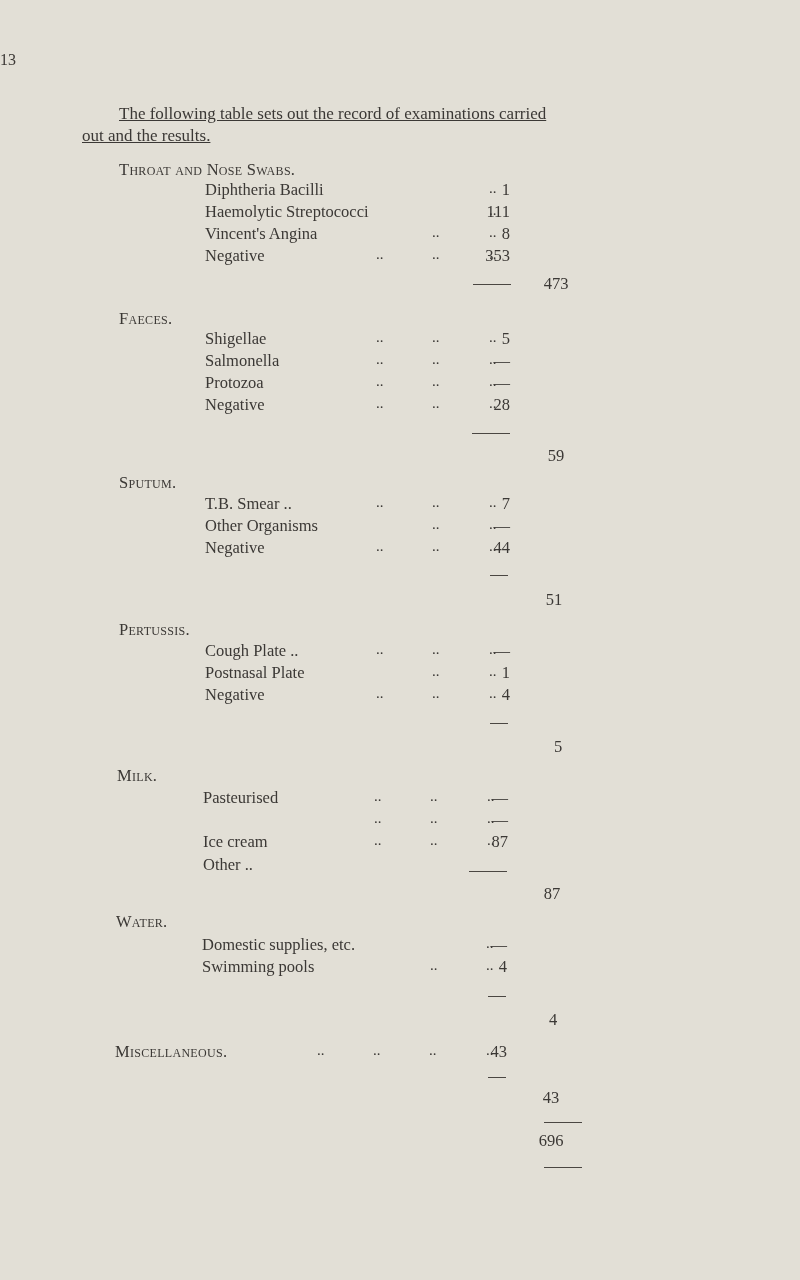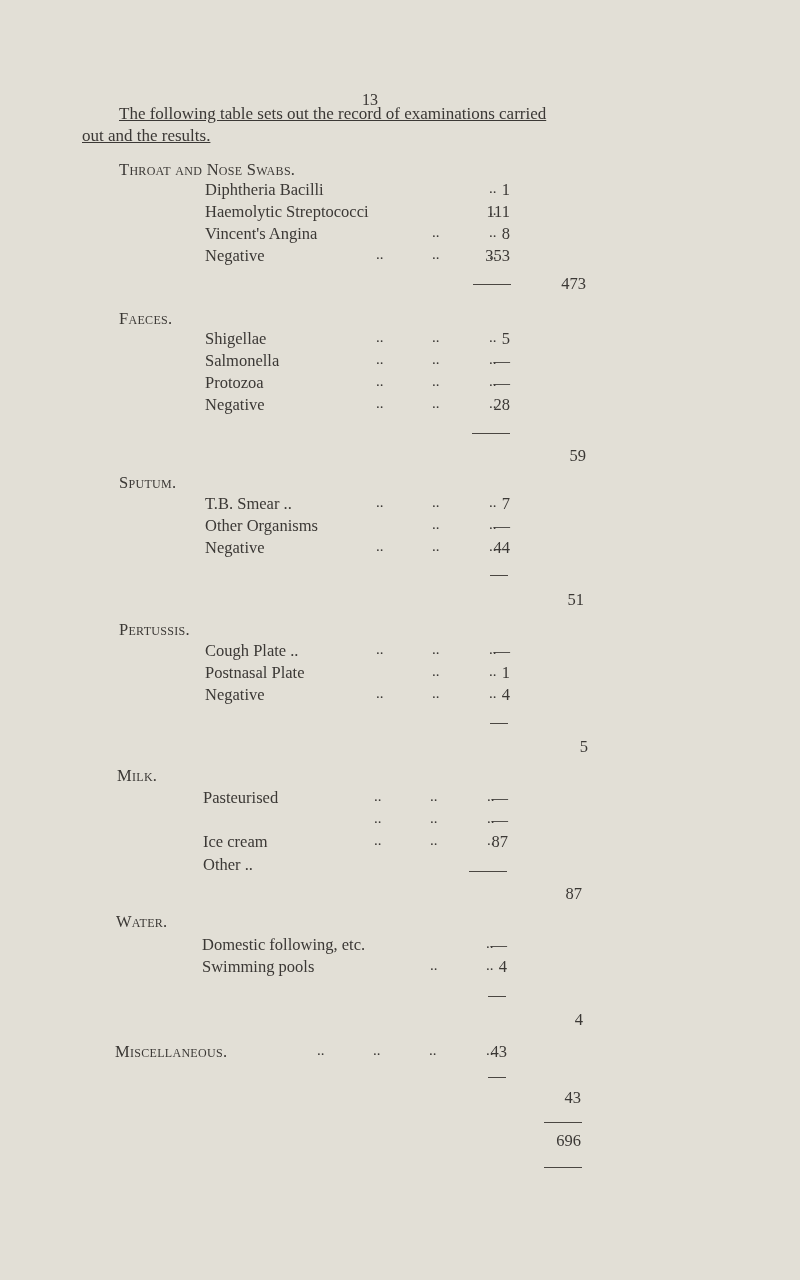--- a/index.html
+++ b/index.html
@@ -4,27 +4,27 @@
 <style>
   html, body { margin:0; padding:0; }
   body {
     width:800px; height:1280px; overflow:hidden;
     background:#e2dfd6;
     font-family:"Liberation Serif","DejaVu Serif",serif;
     color:#3b3835;
     position:relative;
   }
   .abs { position:absolute; white-space:nowrap; }
-  .pagenum { left:0; width:740px; text-align:center; top:51px; font-size:16px;margin-top:40px; }
+  .pagenum { left:0; width:740px; top:51px; font-size:16px; }
   .intro { font-size:17px; line-height:22px;text-decoration:underline; }
   .sec { font-variant:small-caps; font-size:16.5px; letter-spacing:0.3px; }
   .item { font-size:16.5px; }
   .dots { font-size:15px; letter-spacing:0px; }
   .val { font-size:16.5px; text-align:right; width:60px; }
-  .tot { font-size:16.5px; text-align:right; width:60px; }
+  .tot { font-size:16.5px; text-align:center; width:60px; }
   .rule { position:absolute; height:1px; background:#4a4642; }
 </style>
 </head>
 <body>
 
 <div class="abs pagenum">13</div>
 
 <div class="abs intro" style="left:119px;top:103px;">The following table sets out the record of examinations carried</div>
 <div class="abs intro" style="left:82px;top:125px;">out and the results.</div>
 
@@ -132,21 +132,21 @@
 
 <div class="abs item" style="left:203px;top:832px;">Ice cream</div>
 <div class="abs dots" style="left:374px;top:832px;">..</div>
 <div class="abs dots" style="left:430px;top:832px;">..</div>
 <div class="abs dots" style="left:487px;top:832px;">..</div>
 <div class="abs val" style="left:448px;top:832px;">87</div>
 <div class="rule" style="left:469px;top:871px;width:38px;"></div>
 <div class="abs tot" style="left:522px;top:884px;">87</div>
 
 <div class="abs sec" style="left:116px;top:912px;">Water.</div>
-<div class="abs item" style="left:202px;top:935px;">Domestic following, etc.</div>
+<div class="abs item" style="left:202px;top:935px;">Domestic supplies, etc.</div>
 <div class="abs dots" style="left:486px;top:935px;">..</div>
 <div class="abs val" style="left:447px;top:935px;">—</div>
 
 <div class="abs item" style="left:202px;top:957px;">Swimming pools</div>
 <div class="abs dots" style="left:430px;top:957px;">..</div>
 <div class="abs dots" style="left:486px;top:957px;">..</div>
 <div class="abs val" style="left:447px;top:957px;">4</div>
 <div class="rule" style="left:488px;top:996px;width:18px;"></div>
 <div class="abs tot" style="left:523px;top:1010px;">4</div>
 

